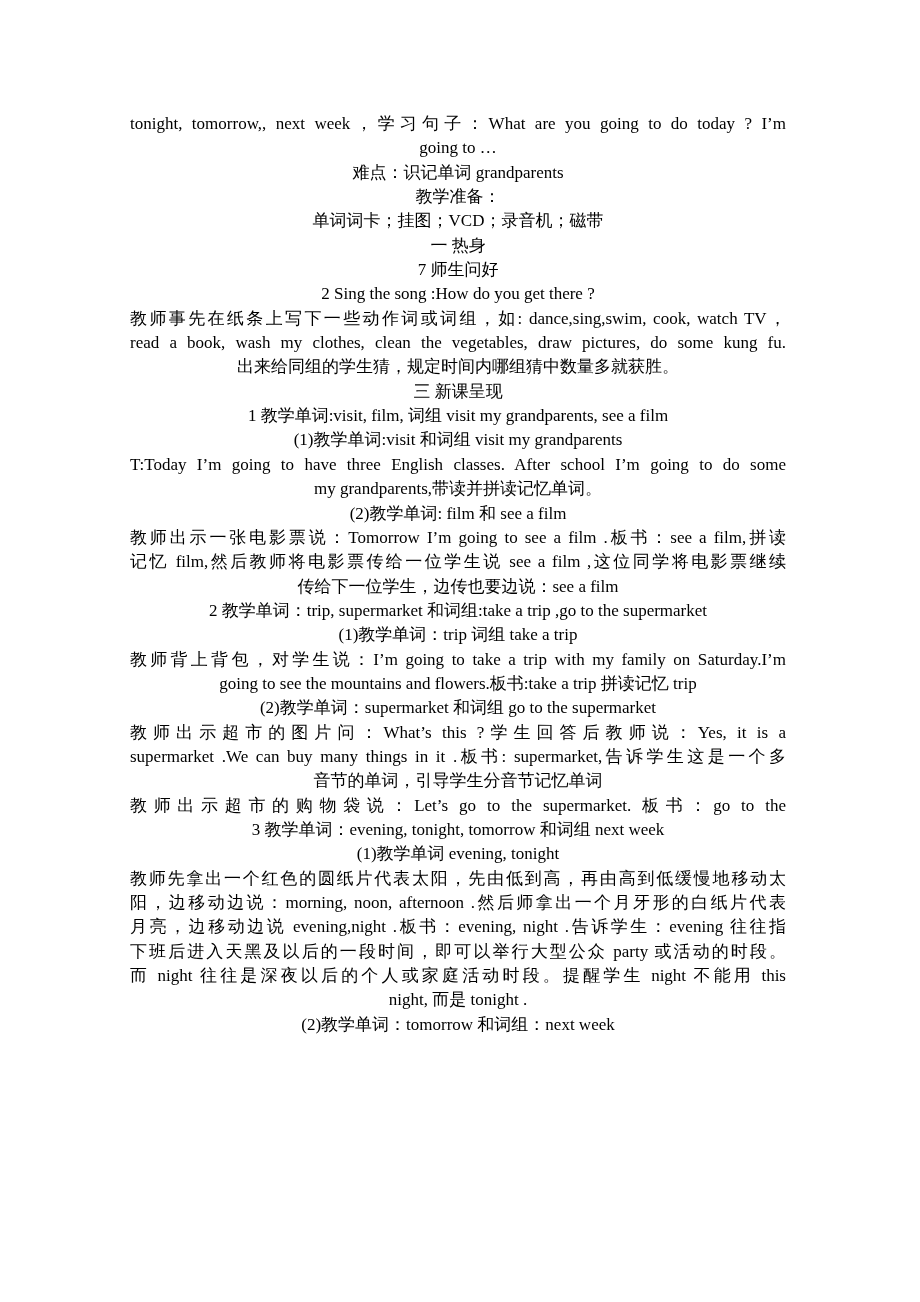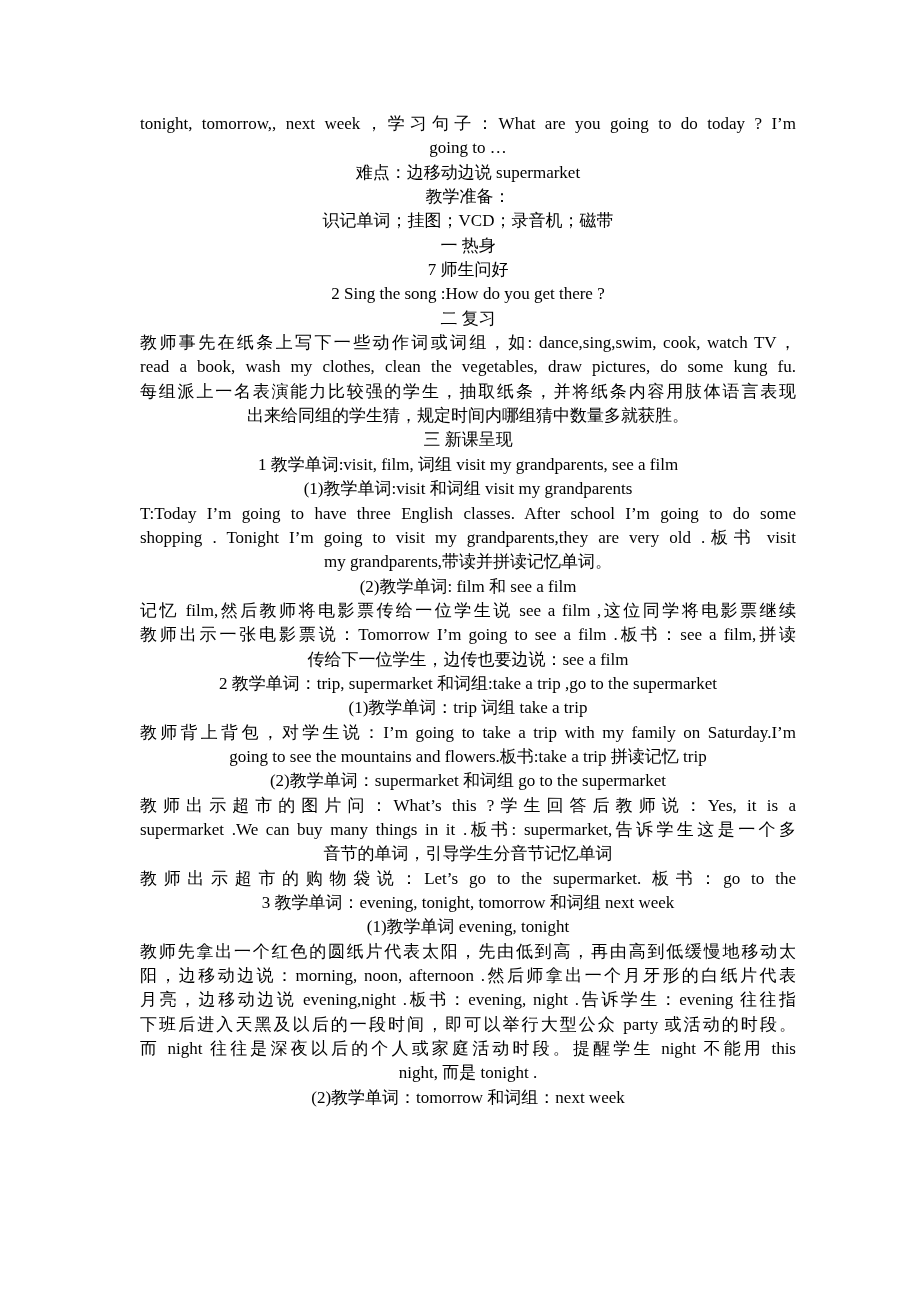--- a/index.html
+++ b/index.html
@@ -11,21 +11,21 @@
     position: relative;
     width: 920px;
     height: 1302px;
     background: #ffffff;
     overflow: hidden;
     font-family: "Liberation Serif", "DejaVu Serif", serif;
     color: #000000;
   }
   .text-block {
     position: absolute;
-    left: 140px;
+    left: 130px;
     top: 112px;
     width: 656px;
   }
   .doc-line {
     font-size: 17px;
     line-height: 24.35px;
     height: 24.35px;
     white-space: nowrap;
     color: #000000;
   }
@@ -39,40 +39,37 @@
     text-align: center;
   }
 </style>
 </head>
 <body>
 
 <div class="page" style="background: rgb(255, 255, 255); color: rgb(0, 0, 0);">
   <div class="text-block">
       <div class="doc-line justify">tonight, tomorrow,, next week，学习句子：What are you going to do today ? I’m</div>
       <div class="doc-line left">going to …</div>
-      <div class="doc-line left">难点：边移动边说 supermarket</div>
+      <div class="doc-line left">难点：识记单词 grandparents</div>
       <div class="doc-line left">教学准备：</div>
-      <div class="doc-line left">识记单词；挂图；VCD；录音机；磁带</div>
+      <div class="doc-line left">单词词卡；挂图；VCD；录音机；磁带</div>
       <div class="doc-line left">一 热身</div>
       <div class="doc-line left">7 师生问好</div>
       <div class="doc-line left">2 Sing the song :How do you get there ?</div>
-      <div class="doc-line left">二 复习</div>
       <div class="doc-line justify">教师事先在纸条上写下一些动作词或词组，如: dance,sing,swim, cook, watch TV，</div>
       <div class="doc-line justify">read a book, wash my clothes, clean the vegetables, draw pictures, do some kung fu.</div>
-      <div class="doc-line justify">每组派上一名表演能力比较强的学生，抽取纸条，并将纸条内容用肢体语言表现</div>
       <div class="doc-line left">出来给同组的学生猜，规定时间内哪组猜中数量多就获胜。</div>
       <div class="doc-line left">三 新课呈现</div>
       <div class="doc-line left">1 教学单词:visit, film, 词组 visit my grandparents, see a film</div>
       <div class="doc-line left">(1)教学单词:visit 和词组 visit my grandparents</div>
       <div class="doc-line justify">T:Today I’m going to have three English classes. After school I’m going to do some</div>
-      <div class="doc-line justify">shopping . Tonight I’m going to visit my grandparents,they are very old .板书 visit</div>
       <div class="doc-line left">my grandparents,带读并拼读记忆单词。</div>
       <div class="doc-line left">(2)教学单词: film 和 see a film</div>
+      <div class="doc-line justify">教师出示一张电影票说：Tomorrow I’m going to see a film .板书：see a film,拼读</div>
       <div class="doc-line justify">记忆 film,然后教师将电影票传给一位学生说 see a film ,这位同学将电影票继续</div>
-      <div class="doc-line justify">教师出示一张电影票说：Tomorrow I’m going to see a film .板书：see a film,拼读</div>
       <div class="doc-line left">传给下一位学生，边传也要边说：see a film</div>
       <div class="doc-line left">2 教学单词：trip, supermarket 和词组:take a trip ,go to the supermarket</div>
       <div class="doc-line left">(1)教学单词：trip  词组 take a trip</div>
       <div class="doc-line justify">教师背上背包，对学生说：I’m going to take a trip with my family on Saturday.I’m</div>
       <div class="doc-line left">going to see the mountains and flowers.板书:take a trip  拼读记忆 trip</div>
       <div class="doc-line left">(2)教学单词：supermarket 和词组 go to the supermarket</div>
       <div class="doc-line justify">教师出示超市的图片问：What’s this ?学生回答后教师说：Yes, it is a</div>
       <div class="doc-line justify">supermarket .We can buy many things in it .板书: supermarket,告诉学生这是一个多</div>
       <div class="doc-line left">音节的单词，引导学生分音节记忆单词</div>
       <div class="doc-line justify">教师出示超市的购物袋说：Let’s go to the supermarket. 板书：go to the</div>

